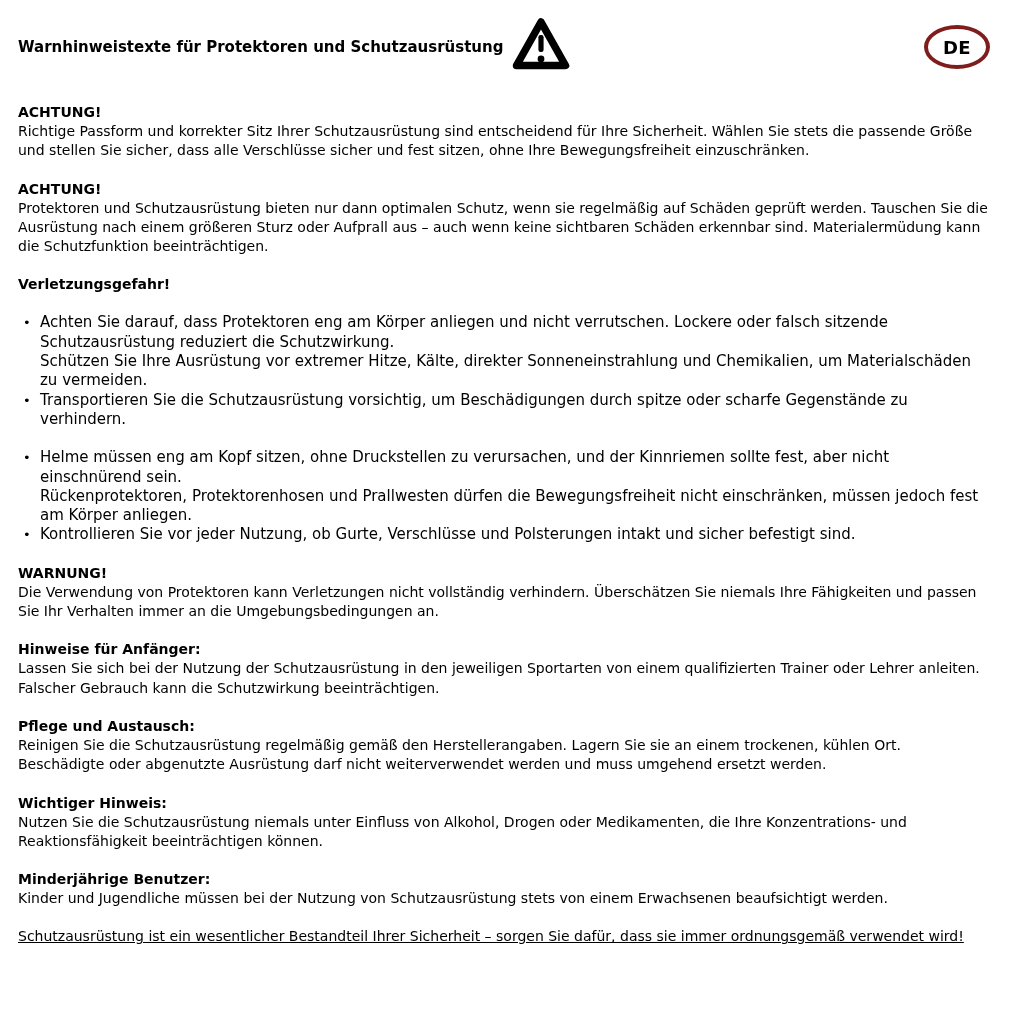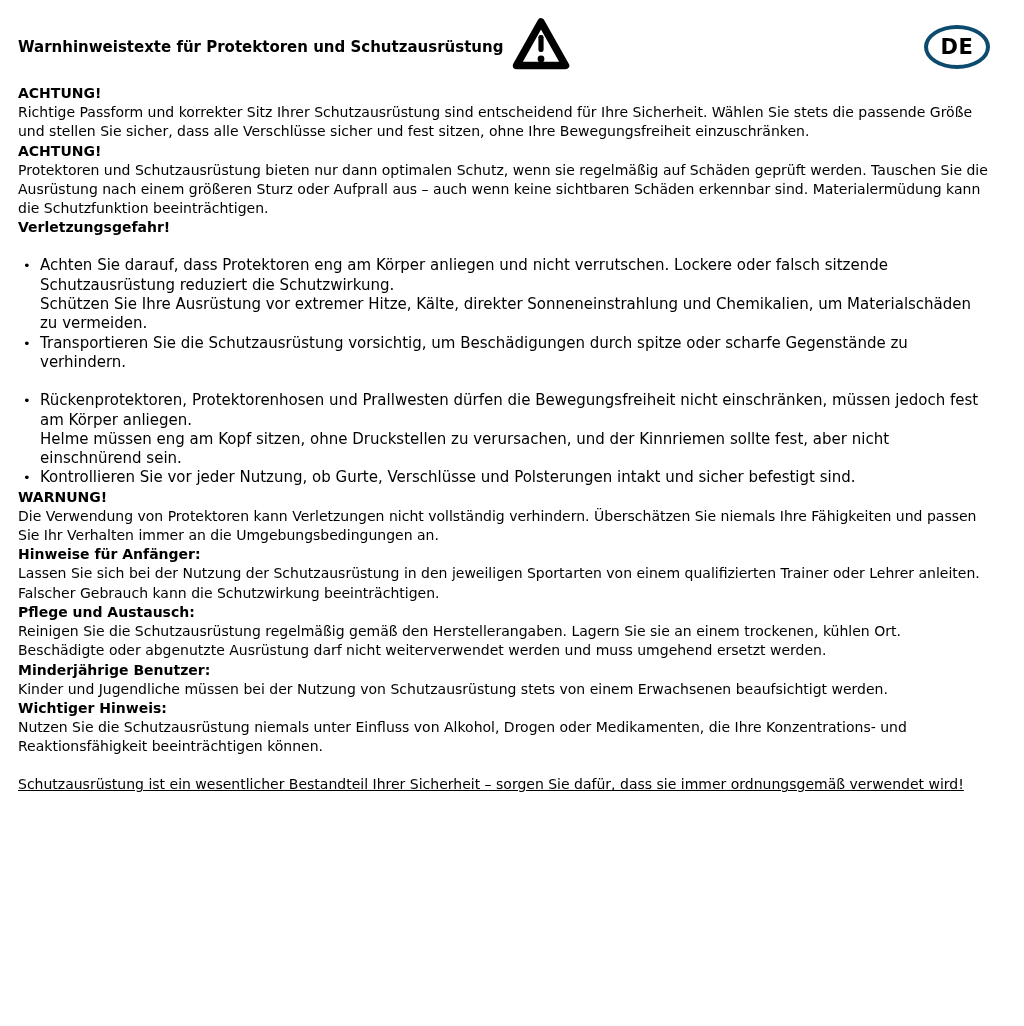--- a/index.html
+++ b/index.html
@@ -28,31 +28,31 @@
     line-height: 19px;
   }
   .warn-triangle {
     margin-left: 8px;
     flex: 0 0 auto;
   }
   .lang-badge {
     margin-left: auto;
     width: 58px;
     height: 36px;
-    border: 4px solid #0c4a6e;
+    border: 4px solid #7f1d1d;
     border-radius: 50%;
     display: flex;
     align-items: center;
     justify-content: center;
-    font-size: 21px;
+    font-size: 18px;
     font-weight: bold;
     letter-spacing: 0.5px;
     flex: 0 0 auto;
   }
-  .sec { }
+  .sec { margin-top: 19px; }
   .sec-heading {
     font-size: 14px;
     font-weight: bold;
     margin: 0;
     line-height: 19px;
   }
   .sec-body {
     font-size: 14px;
     margin: 0;
     line-height: 19.3px;
@@ -118,22 +118,22 @@
       </li>
       <li>
         <div>Transportieren Sie die Schutzausrüstung vorsichtig, um Beschädigungen durch spitze oder scharfe Gegenstände zu verhindern.</div>
       </li>
     </ul>
   </div>
 
   <div class="sec">
     <ul class="bullets">
       <li>
+        <div>Helme müssen eng am Kopf sitzen, ohne Druckstellen zu verursachen, und der Kinnriemen sollte fest, aber nicht einschnürend sein.</div>
         <div>Rückenprotektoren, Protektorenhosen und Prallwesten dürfen die Bewegungsfreiheit nicht einschränken, müssen jedoch fest am Körper anliegen.</div>
-        <div>Helme müssen eng am Kopf sitzen, ohne Druckstellen zu verursachen, und der Kinnriemen sollte fest, aber nicht einschnürend sein.</div>
       </li>
       <li>
         <div>Kontrollieren Sie vor jeder Nutzung, ob Gurte, Verschlüsse und Polsterungen intakt und sicher befestigt sind.</div>
       </li>
     </ul>
   </div>
 
   <div class="sec">
     <h2 class="sec-heading">WARNUNG!</h2>
     <p class="sec-body">Die Verwendung von Protektoren kann Verletzungen nicht vollständig verhindern. Überschätzen Sie niemals Ihre Fähigkeiten und passen Sie Ihr Verhalten immer an die Umgebungsbedingungen an.</p>
@@ -143,24 +143,24 @@
     <h2 class="sec-heading">Hinweise für Anfänger:</h2>
     <p class="sec-body">Lassen Sie sich bei der Nutzung der Schutzausrüstung in den jeweiligen Sportarten von einem qualifizierten Trainer oder Lehrer anleiten. Falscher Gebrauch kann die Schutzwirkung beeinträchtigen.</p>
   </div>
 
   <div class="sec">
     <h2 class="sec-heading">Pflege und Austausch:</h2>
     <p class="sec-body">Reinigen Sie die Schutzausrüstung regelmäßig gemäß den Herstellerangaben. Lagern Sie sie an einem trockenen, kühlen Ort. Beschädigte oder abgenutzte Ausrüstung darf nicht weiterverwendet werden und muss umgehend ersetzt werden.</p>
   </div>
 
   <div class="sec">
-    <h2 class="sec-heading">Minderjährige Benutzer:</h2>
-    <p class="sec-body">Kinder und Jugendliche müssen bei der Nutzung von Schutzausrüstung stets von einem Erwachsenen beaufsichtigt werden.</p>
+    <h2 class="sec-heading">Wichtiger Hinweis:</h2>
+    <p class="sec-body">Nutzen Sie die Schutzausrüstung niemals unter Einfluss von Alkohol, Drogen oder Medikamenten, die Ihre Konzentrations- und Reaktionsfähigkeit beeinträchtigen können.</p>
   </div>
 
   <div class="sec">
-    <h2 class="sec-heading">Wichtiger Hinweis:</h2>
-    <p class="sec-body">Nutzen Sie die Schutzausrüstung niemals unter Einfluss von Alkohol, Drogen oder Medikamenten, die Ihre Konzentrations- und Reaktionsfähigkeit beeinträchtigen können.</p>
+    <h2 class="sec-heading">Minderjährige Benutzer:</h2>
+    <p class="sec-body">Kinder und Jugendliche müssen bei der Nutzung von Schutzausrüstung stets von einem Erwachsenen beaufsichtigt werden.</p>
   </div>
 
   <p class="closing">Schutzausrüstung ist ein wesentlicher Bestandteil Ihrer Sicherheit – sorgen Sie dafür, dass sie immer ordnungsgemäß verwendet wird!</p>
 
 </div>
 
 </body></html>

